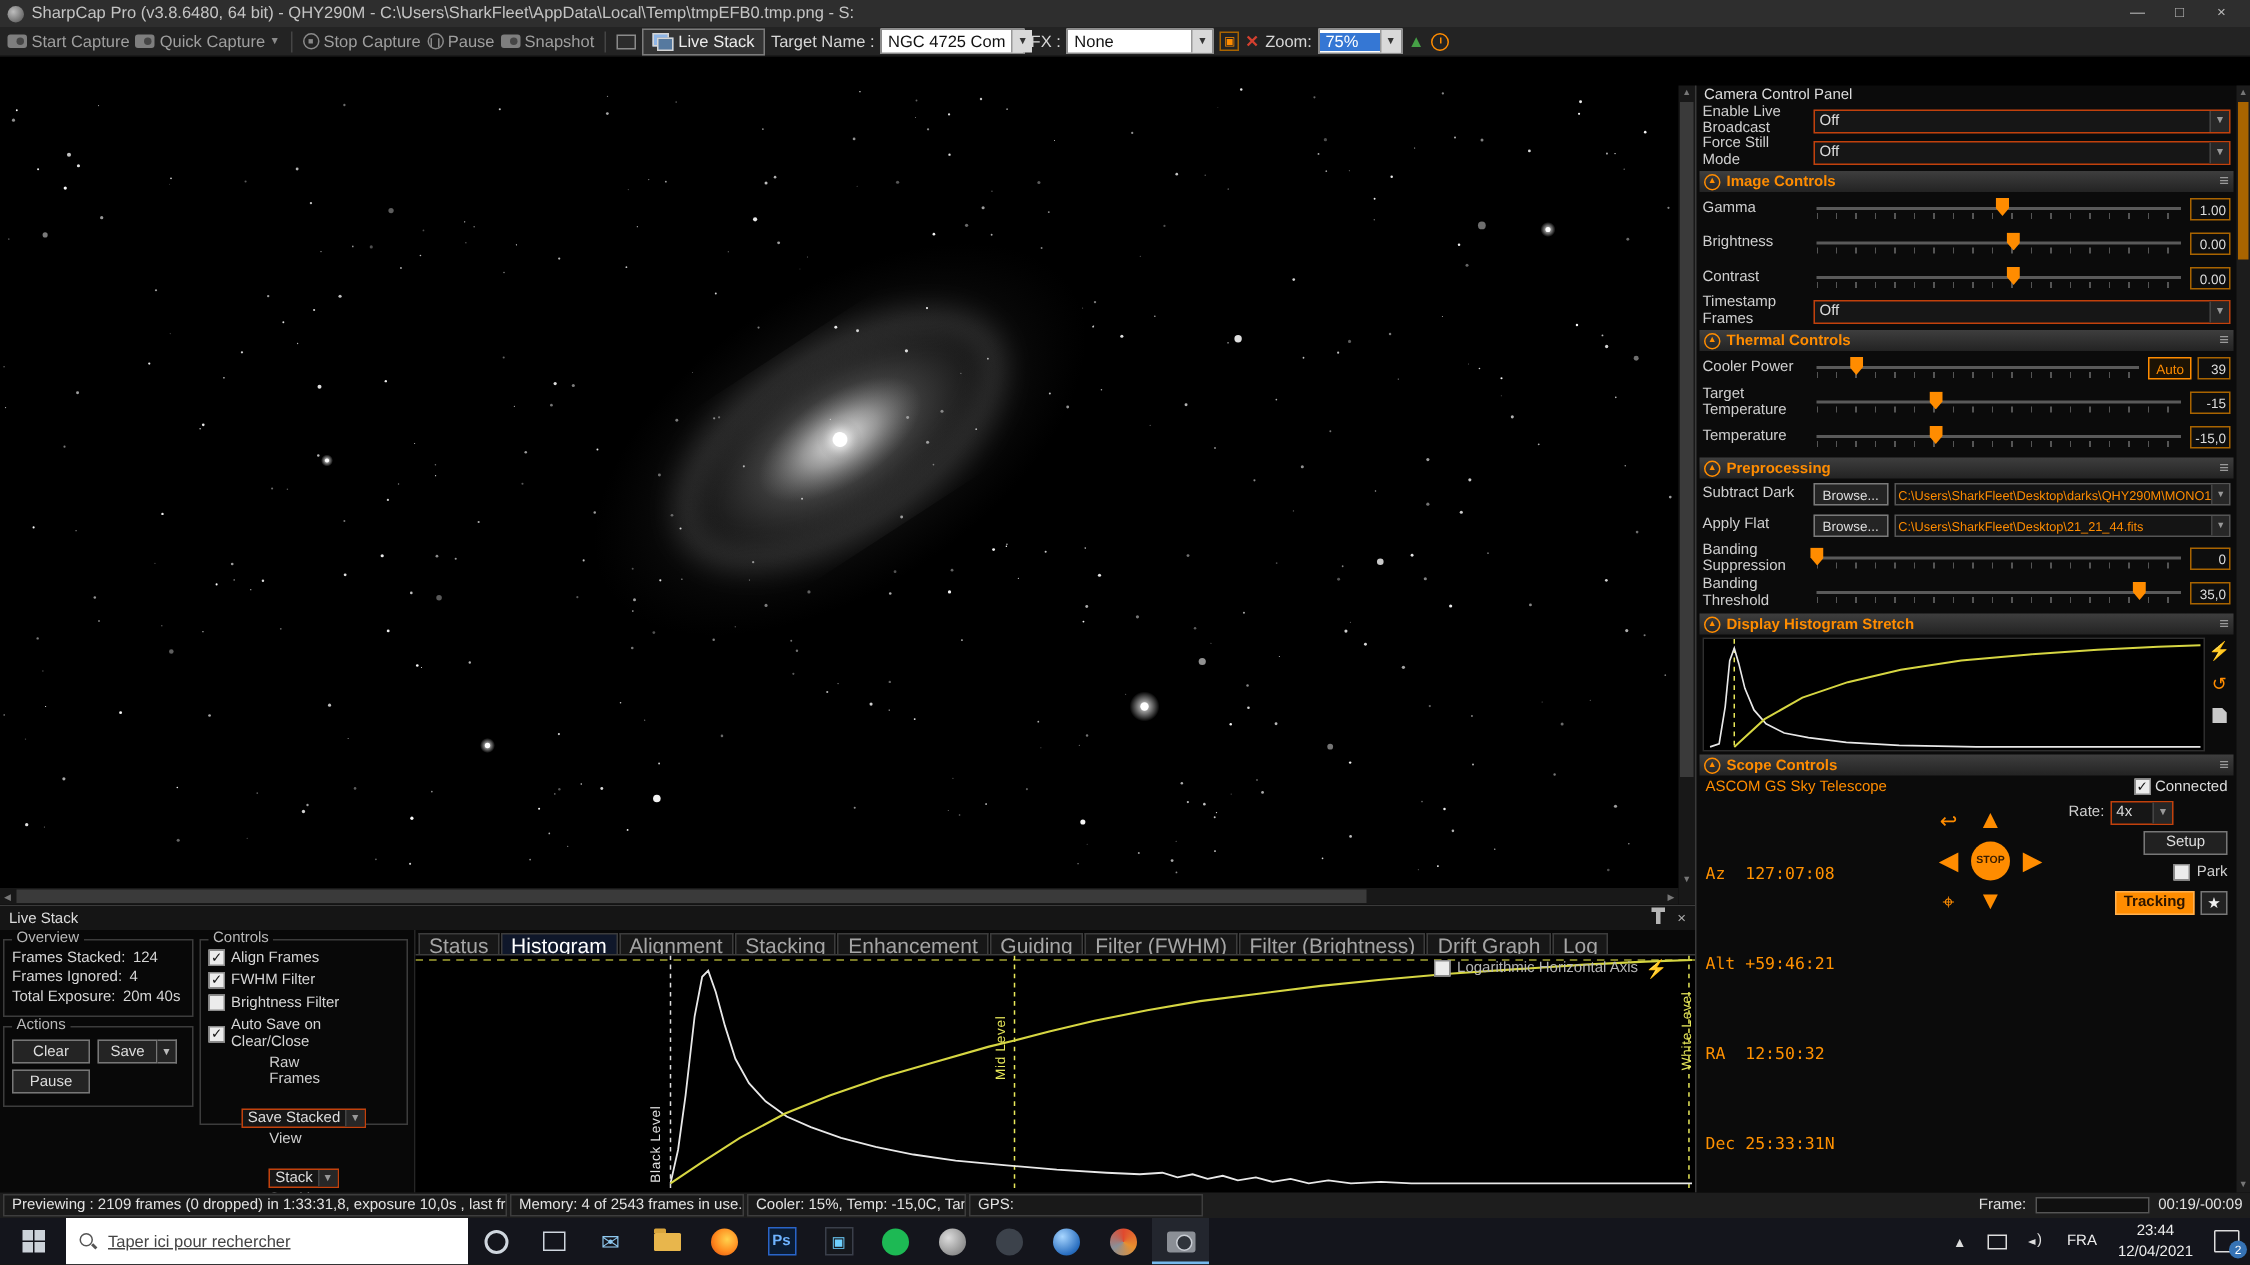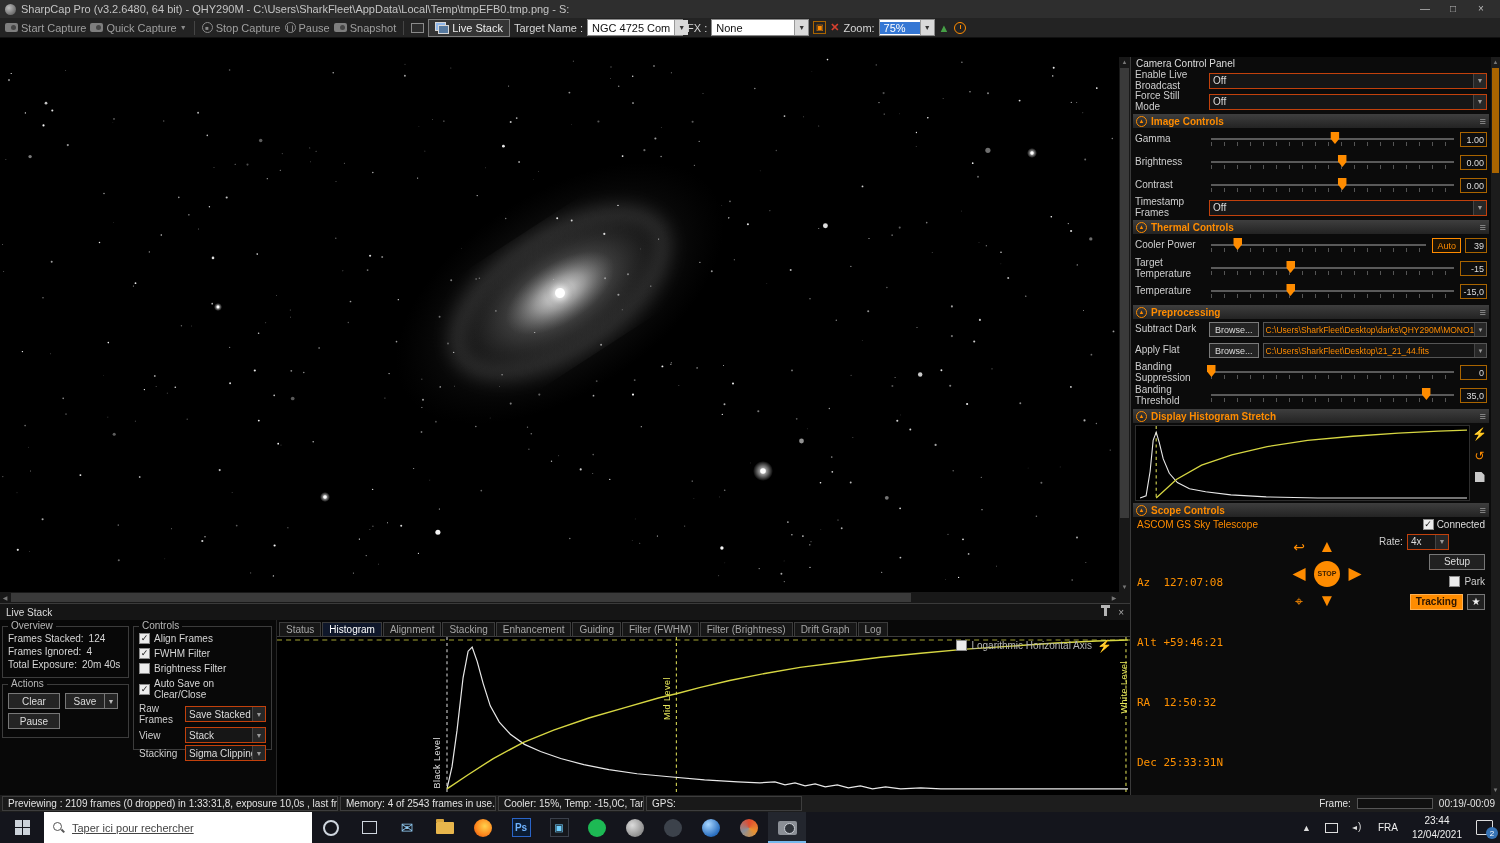--- a/index.html
+++ b/index.html
@@ -64,31 +64,31 @@
   .g-actions{left:2px;top:64px;width:127px;height:54px;padding-top:6px;}
   .g-advanced{left:2px;top:130px;width:270px;height:40px;padding-top:6px;}
   .g-controls{left:133px;top:6px;width:139px;height:124px;padding-top:4px;}
   .btnrow{display:flex;gap:5px;padding:2px 5px;align-items:center;}
   .wbtn2{border:1px solid #777;background:#242424;color:#ddd;height:16px;font-size:10px;display:inline-flex;align-items:center;justify-content:center;}
   .savesplit{display:flex;}
   .savesplit .dseg{width:13px;height:16px;border:1px solid #777;border-left:none;background:#242424;color:#bbb;font-size:7px;display:flex;align-items:center;justify-content:center;}
   .cb{width:11px;height:11px;border:1px solid #8c8c8c;background:#ececec;color:#141414;font-size:9px;line-height:1;display:inline-flex;align-items:center;justify-content:center;flex:none;}
   .cb.checked::after{content:"\2713";}
   .cbrow{display:flex;align-items:center;gap:4px;padding:2px 5px;color:#d6d6d6;}
-  .ddrow{display:flex;align-items:center;gap:0;padding:1px 5px;}
+  .ddrow{display:flex;align-items:center;gap:14px;padding:1px 5px;flex-direction:column;}
   .ddrow .dl{width:46px;color:#cfcfcf;}
   .dd2{flex:1;display:flex;align-items:center;border:1px solid #c2410c;background:#161616;height:16px;color:#ddd;font-size:10px;min-width:0;}
   .dd2 .t{padding:0 3px;flex:1;white-space:nowrap;overflow:hidden;}
   .dd2 .a{width:13px;align-self:stretch;border-left:1px solid #444;display:flex;align-items:center;justify-content:center;font-size:7px;color:#999;background:#272727;flex:none;}
   .spin{display:inline-flex;border:1px solid #777;background:#121212;height:15px;}
   .spin .num{color:#eee;text-align:right;padding:0 2px;font-size:10px;min-width:18px;}
   .spin .ud{width:11px;display:flex;flex-direction:column;border-left:1px solid #555;}
   .spin .ud span{flex:1;font-size:5px;color:#bbb;display:flex;align-items:center;justify-content:center;background:#2b2b2b;}
   .lsright{flex:1;display:flex;flex-direction:column;position:relative;border-left:1px solid #262626;min-width:0;}
-  .tabs{display:flex;height:16px;font-size:10px;padding:2px 2px 0;gap:1px;}
+  .tabs{display:flex;height:16px;font-size:14px;padding:2px 2px 0;gap:1px;}
   .tab{padding:0 6px;border:1px solid #3c3c3c;border-bottom:none;background:#171717;color:#a5a5a5;display:flex;align-items:center;white-space:nowrap;}
   .tab.active{background:#0f172a;color:#fff;}
   .plot{flex:1;position:relative;background:#000;border-top:1px solid #3c3c3c;}
   .plot svg{position:absolute;inset:0;width:100%;height:100%;}
   .loglabel{position:absolute;top:3px;right:38px;display:flex;gap:4px;align-items:center;color:#b5b5b5;font-size:10px;padding-left:24px;}
   .bolt{color:var(--org);font-size:12px;line-height:1;}
   .plot .bolt{position:absolute;top:3px;right:18px;}
   .vlabel{position:absolute;font-size:9px;writing-mode:vertical-rl;transform:rotate(180deg);letter-spacing:.5px;}
   .vl-black{left:155px;bottom:6px;color:#e0e0e0;}
   .vl-mid{left:385px;top:40px;color:#e8e85a;}
@@ -182,21 +182,21 @@
   .notif{position:relative;width:17px;height:15px;border:1.5px solid #ddd;border-radius:1px;}
   .badge{position:absolute;right:-6px;bottom:-5px;background:#3673b5;color:#fff;border-radius:50%;width:12px;height:12px;font-size:8px;display:flex;align-items:center;justify-content:center;}
 </style>
 </head>
 <body>
 
 <div class="app">
 
   <div class="titlebar">
     <span class="appicon"></span>
-    <span class="tb-title">SharpCap Pro (v3.2.6480, 64 bit) - QHY290M - C:\Users\SharkFleet\AppData\Local\Temp\tmpEFB0.tmp.png - S:</span>
+    <span class="tb-title">SharpCap Pro (v3.8.6480, 64 bit) - QHY290M - C:\Users\SharkFleet\AppData\Local\Temp\tmpEFB0.tmp.png - S:</span>
     <span class="wbtns">
       <span class="wbtn">—</span>
       <span class="wbtn">□</span>
       <span class="wbtn">×</span>
     </span>
   </div>
 
 
   <div class="toolbar">
     <span class="tbt">

